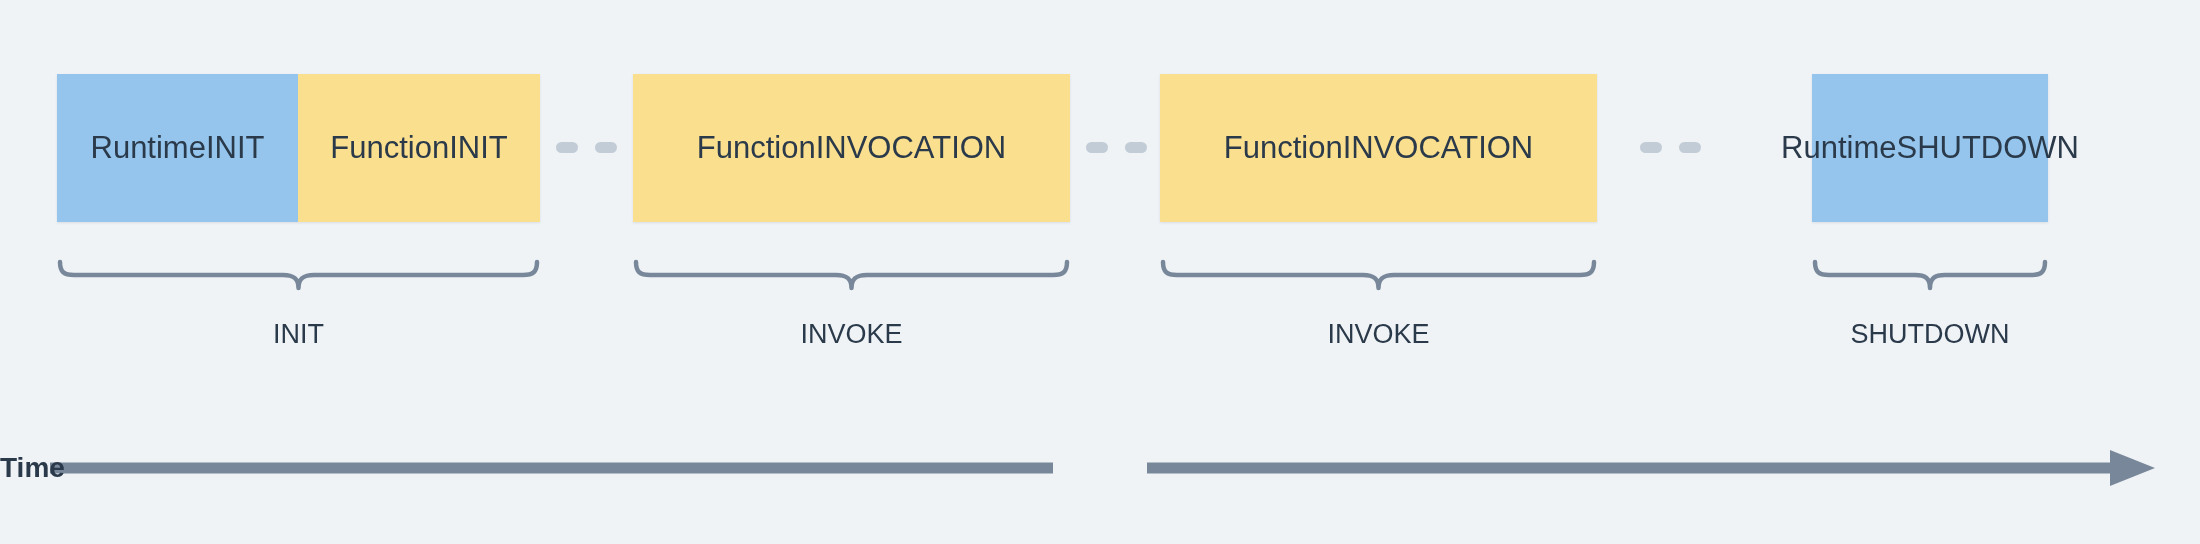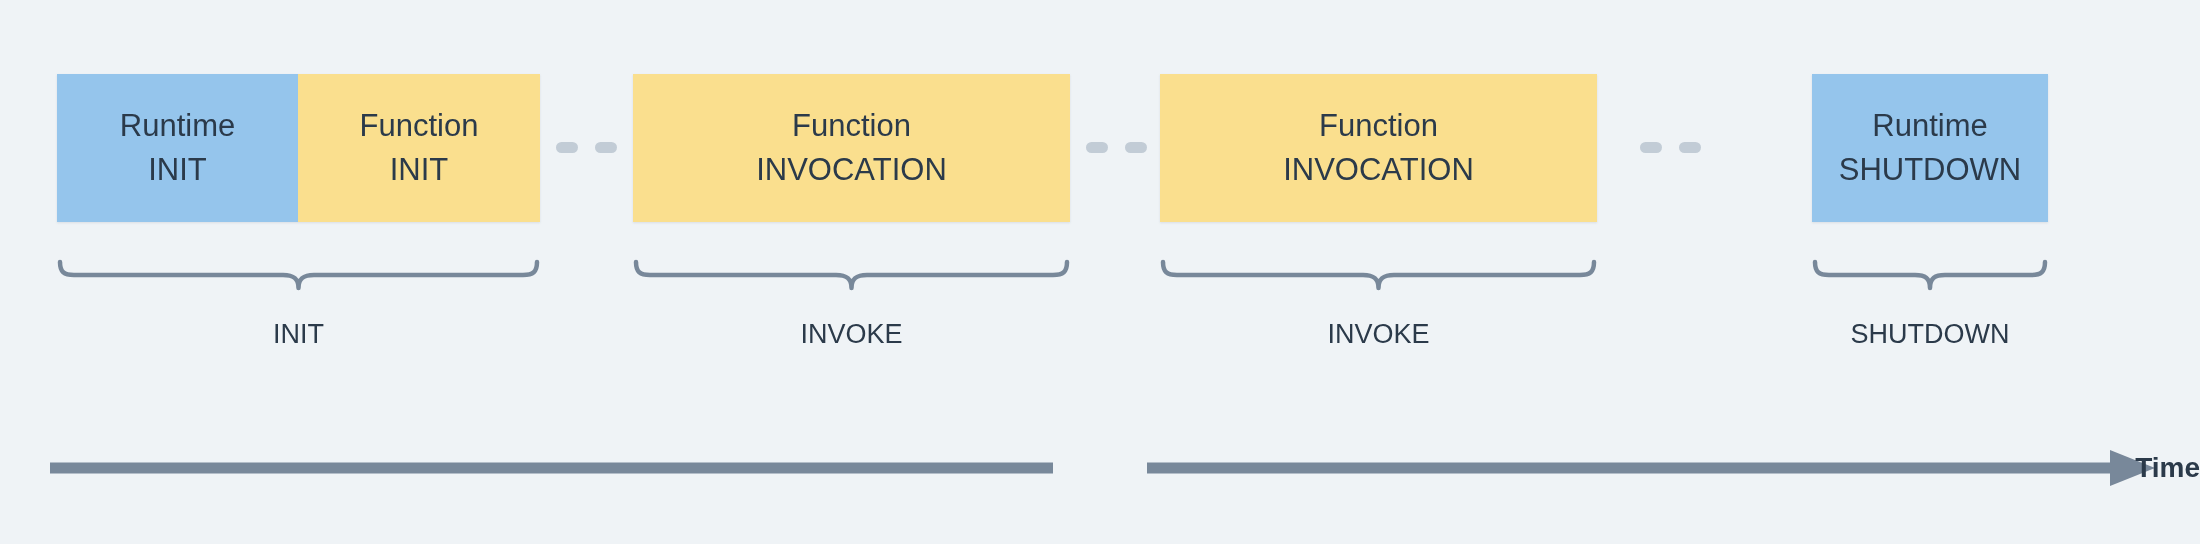--- a/index.html
+++ b/index.html
@@ -22,21 +22,21 @@
   .phase-box {
     position: absolute;
     top: 74px;
     height: 148px;
     display: flex;
     flex-direction: row;
     box-shadow: 0 1px 2px rgba(120,135,150,0.18);
   }
   .seg {
     display: flex;
-    flex-direction: column;
+    flex-direction: row;
     align-items: center;
     justify-content: center;
     height: 100%;
     box-sizing: border-box;
   }
   .seg .l1 {
     font-size: 31px;
     line-height: 44px;
     color: #2b3a4a;
     font-weight: 400;
@@ -91,21 +91,21 @@
     left: 0;
     top: 440px;
     width: 2200px;
     height: 60px;
   }
   #time-label {
     position: absolute;
     top: 448px;
     left: 0;
     width: 2200px;
-    text-align: right;
+    text-align: left;
     font-size: 28px;
     line-height: 40px;
     font-weight: 700;
     color: #2b3a4a;
     pointer-events: none;
   }
 </style>
 </head>
 <body>
 

